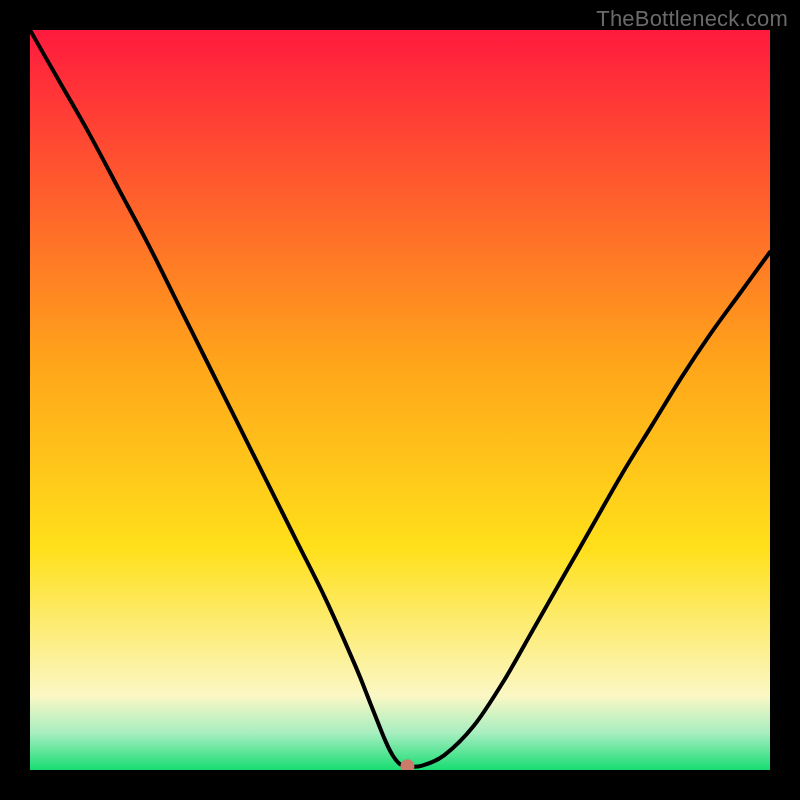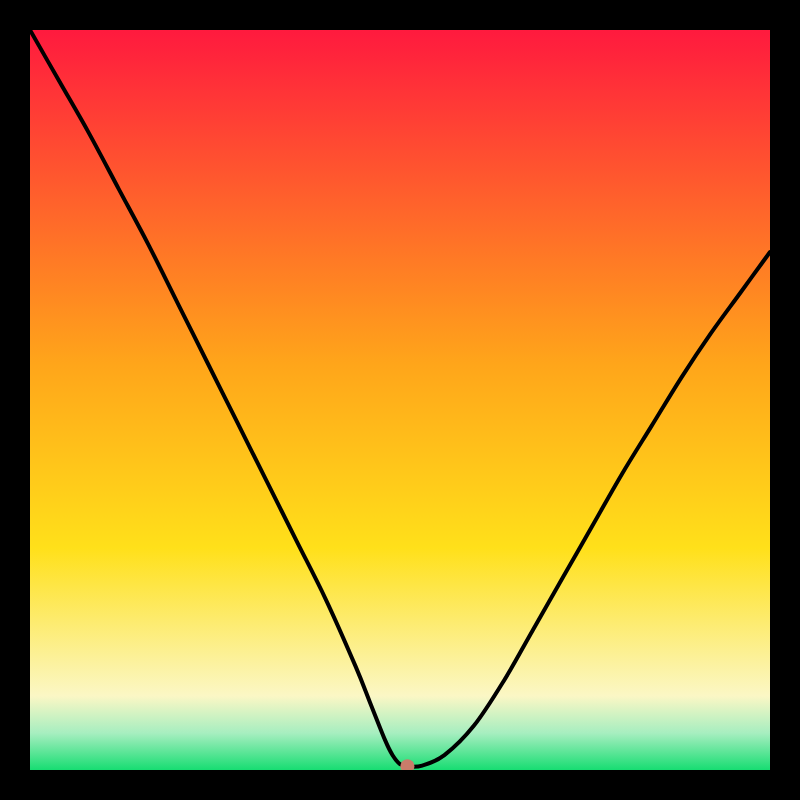--- a/index.html
+++ b/index.html
@@ -33,20 +33,21 @@
     top: 30px;
     width: 740px;
     height: 740px;
     display: block;
   }
 </style>
 </head>
 <body>
 
 <div class="stage">
+  <div class="watermark">TheBottleneck.com</div>
 
   <svg class="plot" viewBox="0 0 740 740" preserveAspectRatio="none">
     <defs>
       <linearGradient id="bg-grad" x1="0" y1="0" x2="0" y2="1">
         <stop id="g0" offset="0%" stop-color="#ff1a3e"></stop>
         <stop id="g1" offset="45%" stop-color="#ffa51a"></stop>
         <stop id="g2" offset="70%" stop-color="#ffe01a"></stop>
         <stop id="g3" offset="90%" stop-color="#fbf7c5"></stop>
         <stop id="g4" offset="95%" stop-color="#a7eec0"></stop>
         <stop id="g5" offset="100%" stop-color="#17dd72"></stop>

